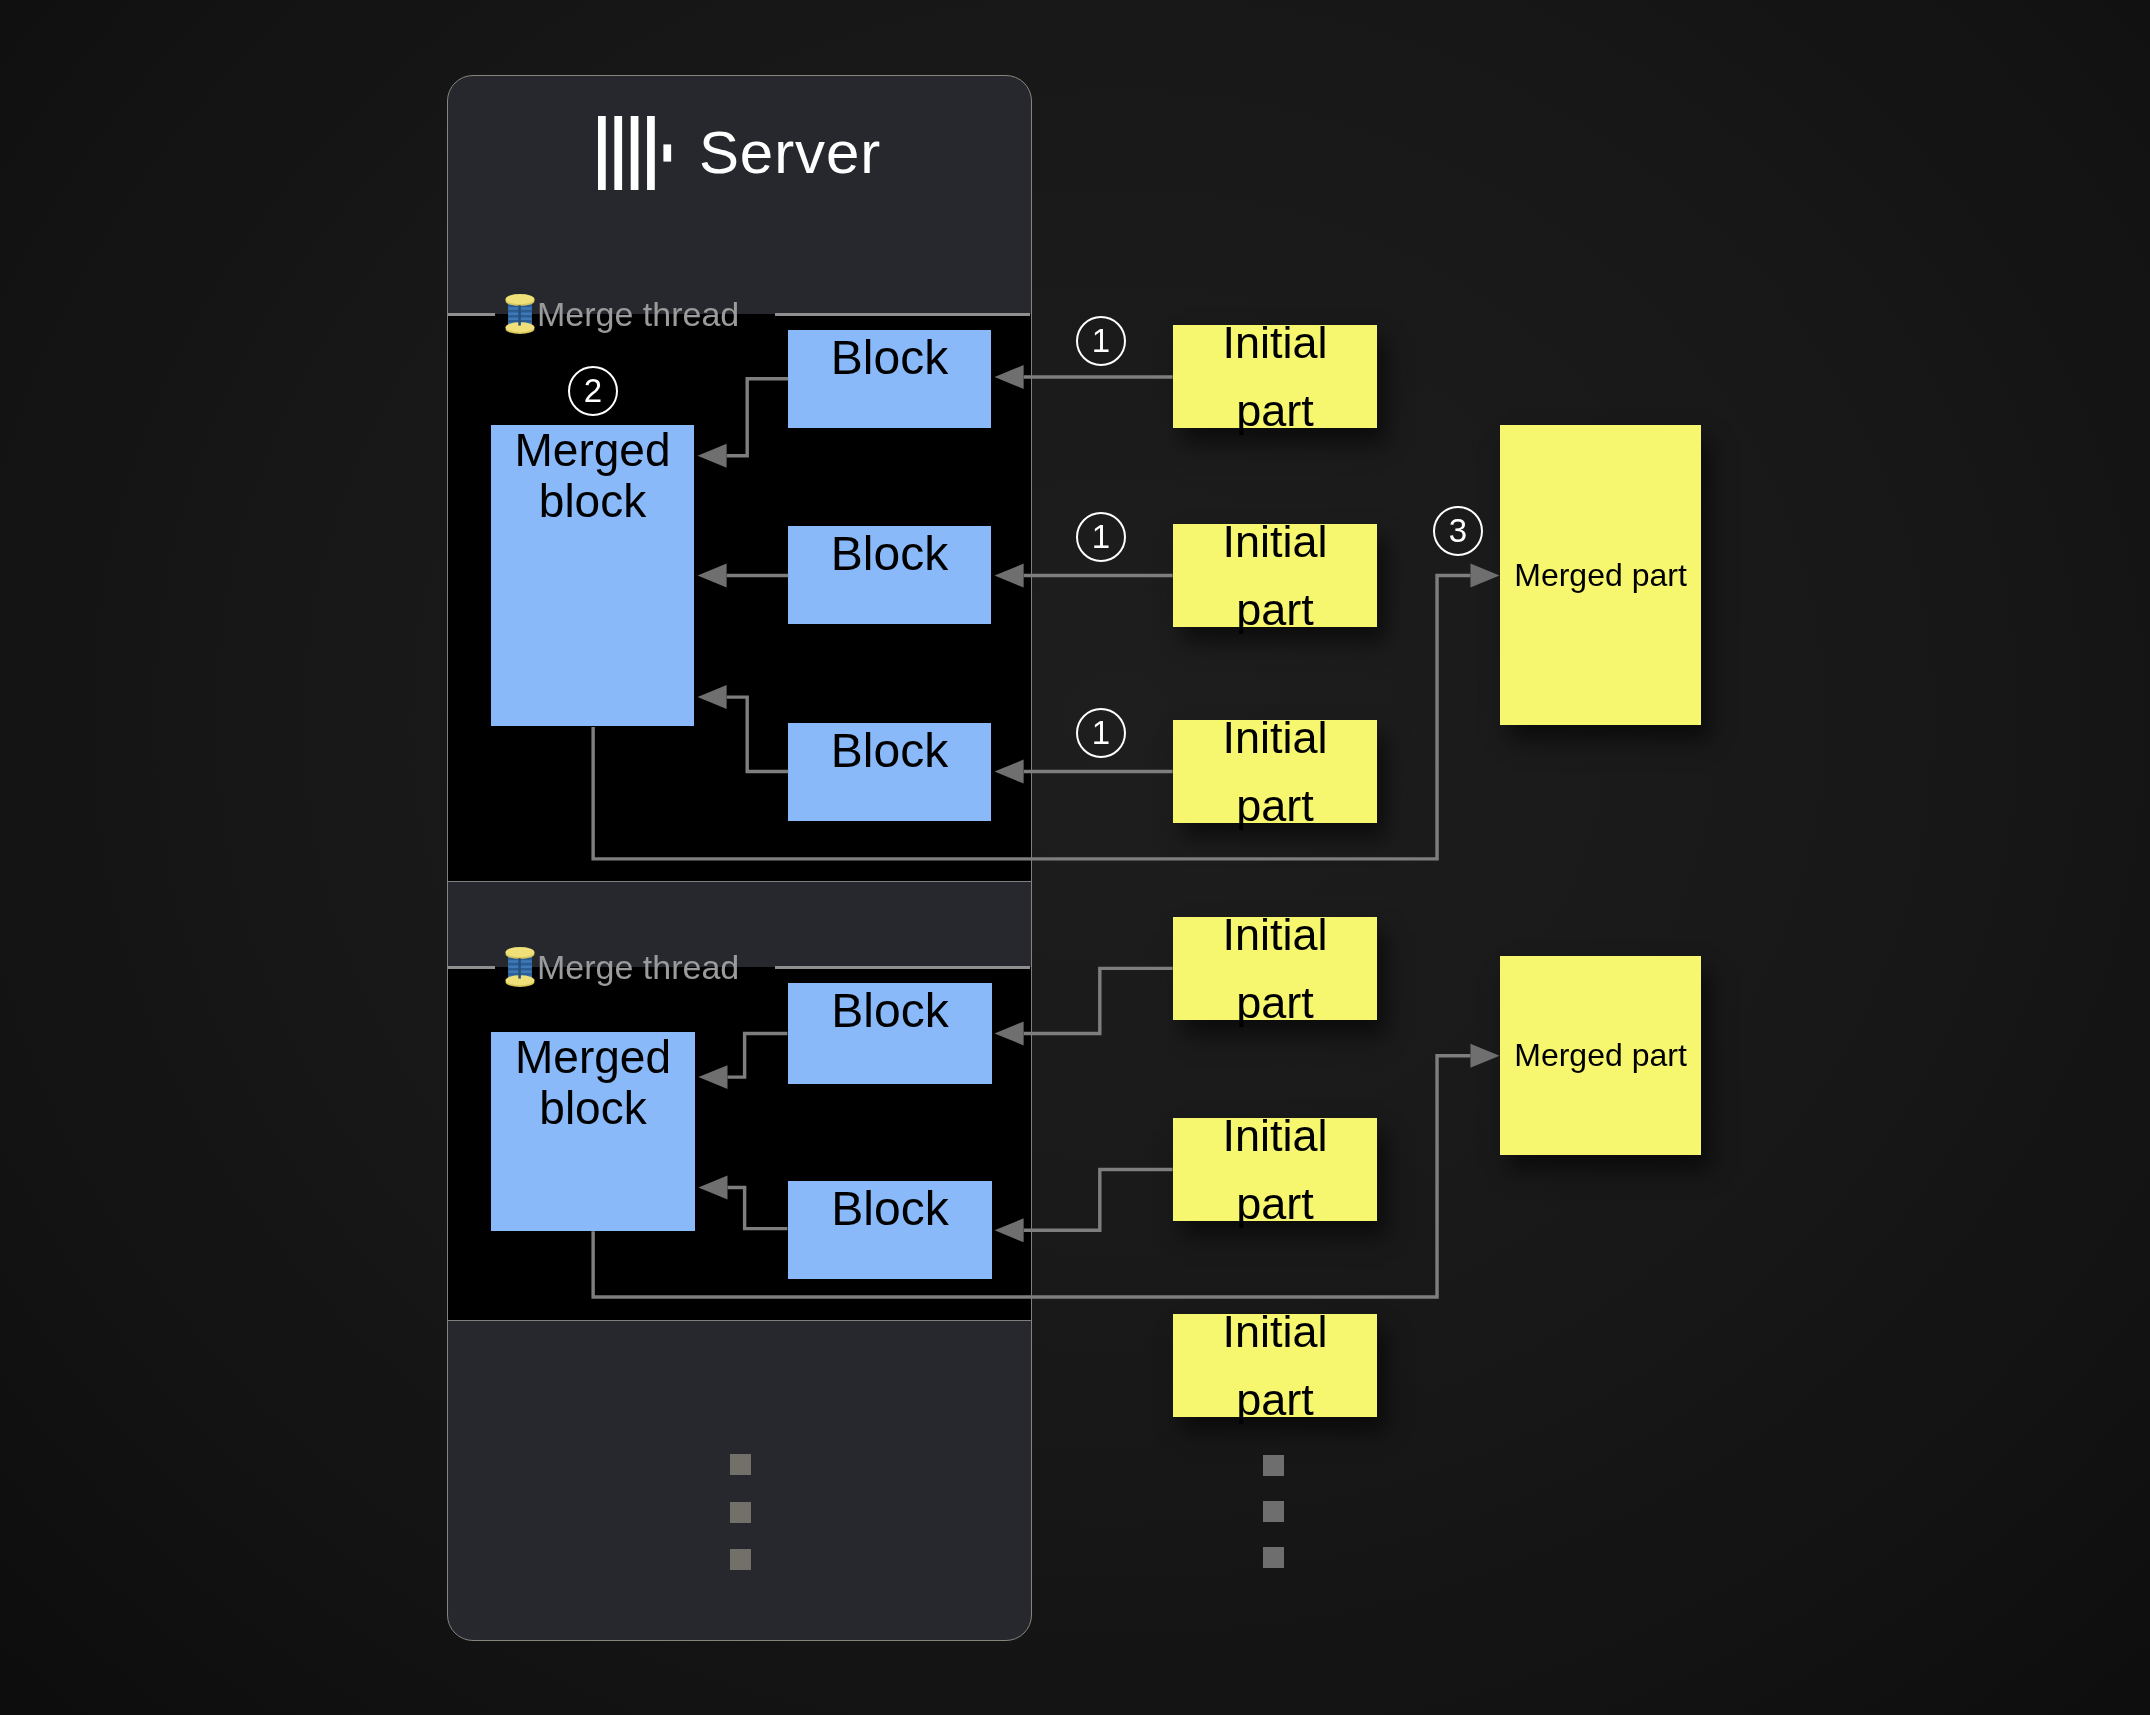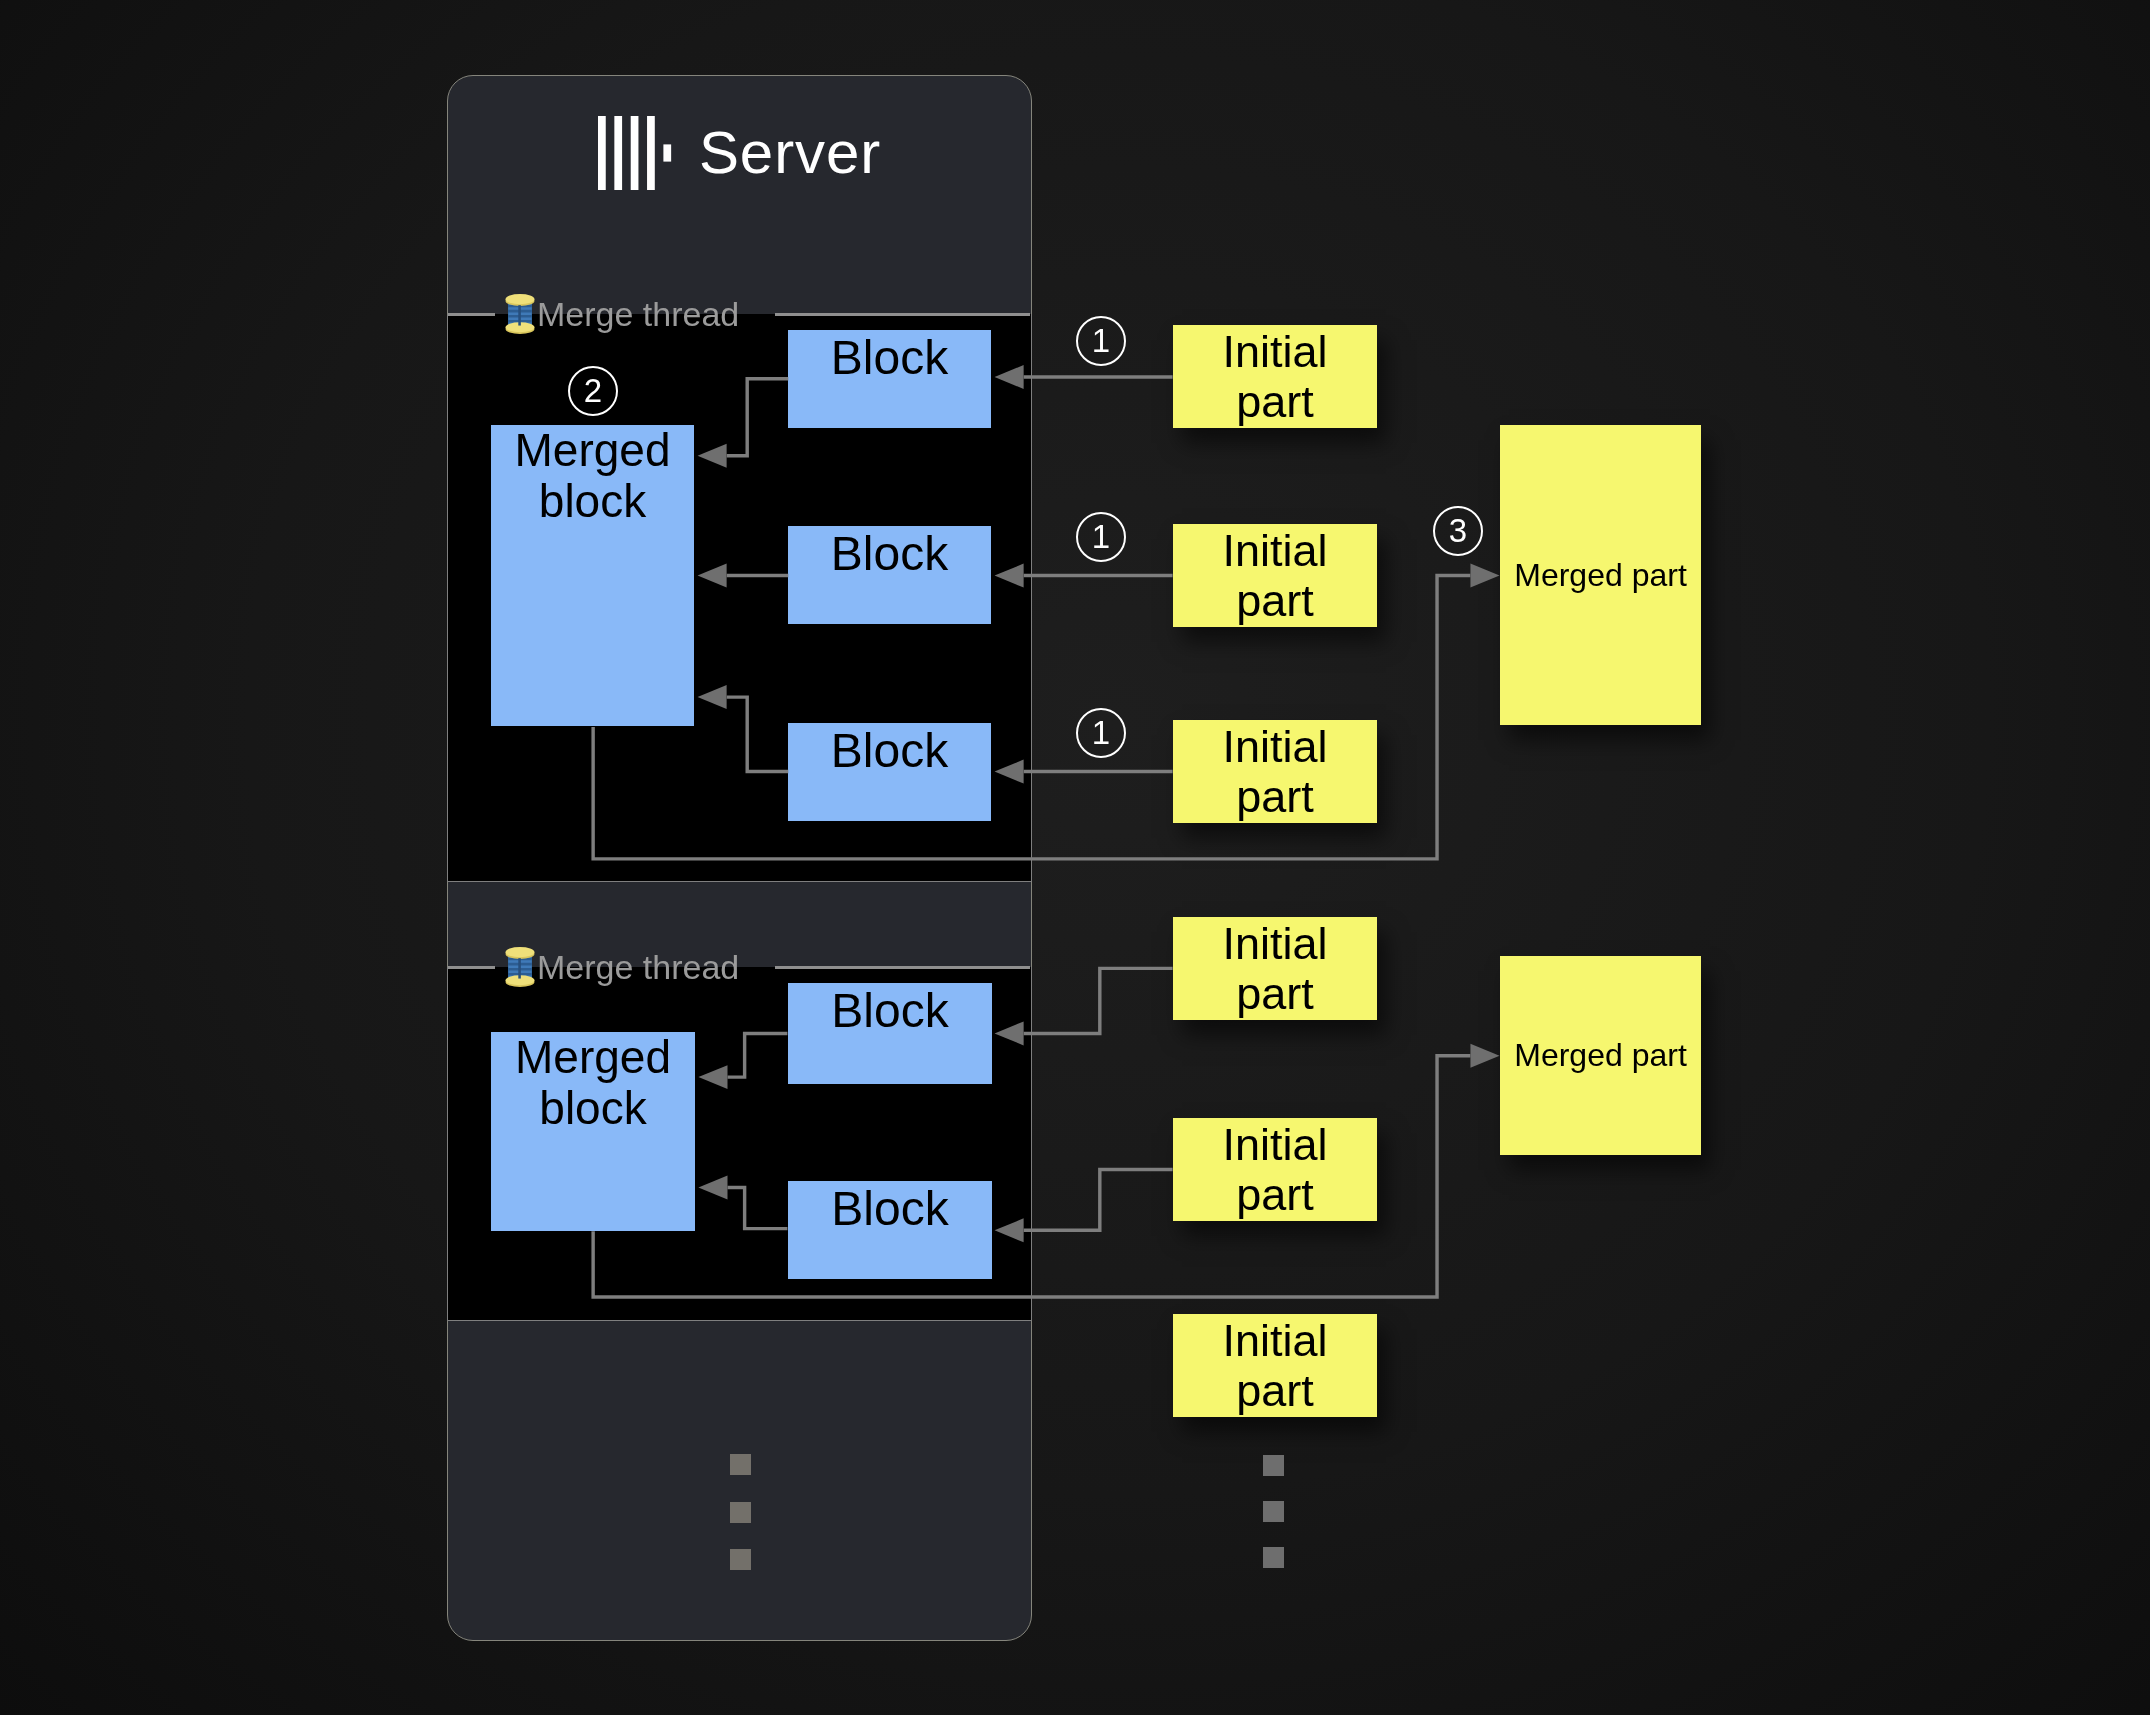--- a/index.html
+++ b/index.html
@@ -31,21 +31,21 @@
   .bluebox{
     position:absolute;background:#89b9f8;display:flex;align-items:flex-start;justify-content:center;
     text-align:center;color:#000;z-index:3;box-shadow:0 8.6px 13.7px rgba(0,0,0,.35);
   }
   .block-label{font-size:48px;}
   .mergedblock-label{font-size:46px;line-height:51px;padding:0 3px;}
   .yellowbox{
     position:absolute;background:#f6f76f;display:flex;align-items:center;justify-content:center;
     text-align:center;color:#000;z-index:3;box-shadow:8.6px 15.4px 20.5px rgba(0,0,0,.55);
   }
-  .initial-label{font-size:45px;line-height:50px;padding:0 29px;}
+  .initial-label{font-size:45px;line-height:68px;padding:0 29px;}
   .mergedpart-label{font-size:32px;line-height:53px;padding:0 13.7px;}
   .badge{
     position:absolute;width:50px;height:50px;box-sizing:border-box;border:2.6px solid #fff;
     border-radius:50%;color:#fff;font-size:33px;display:flex;align-items:center;justify-content:center;
     z-index:8;background:transparent;
   }
   .dot{position:absolute;width:21.4px;height:20.5px;background:#73706a;z-index:6;}
   .dot.r{background:#6e6e6e;}
   svg.wires{position:absolute;left:0;top:0;z-index:5;pointer-events:none;}
   .spool{flex:0 0 auto;}

